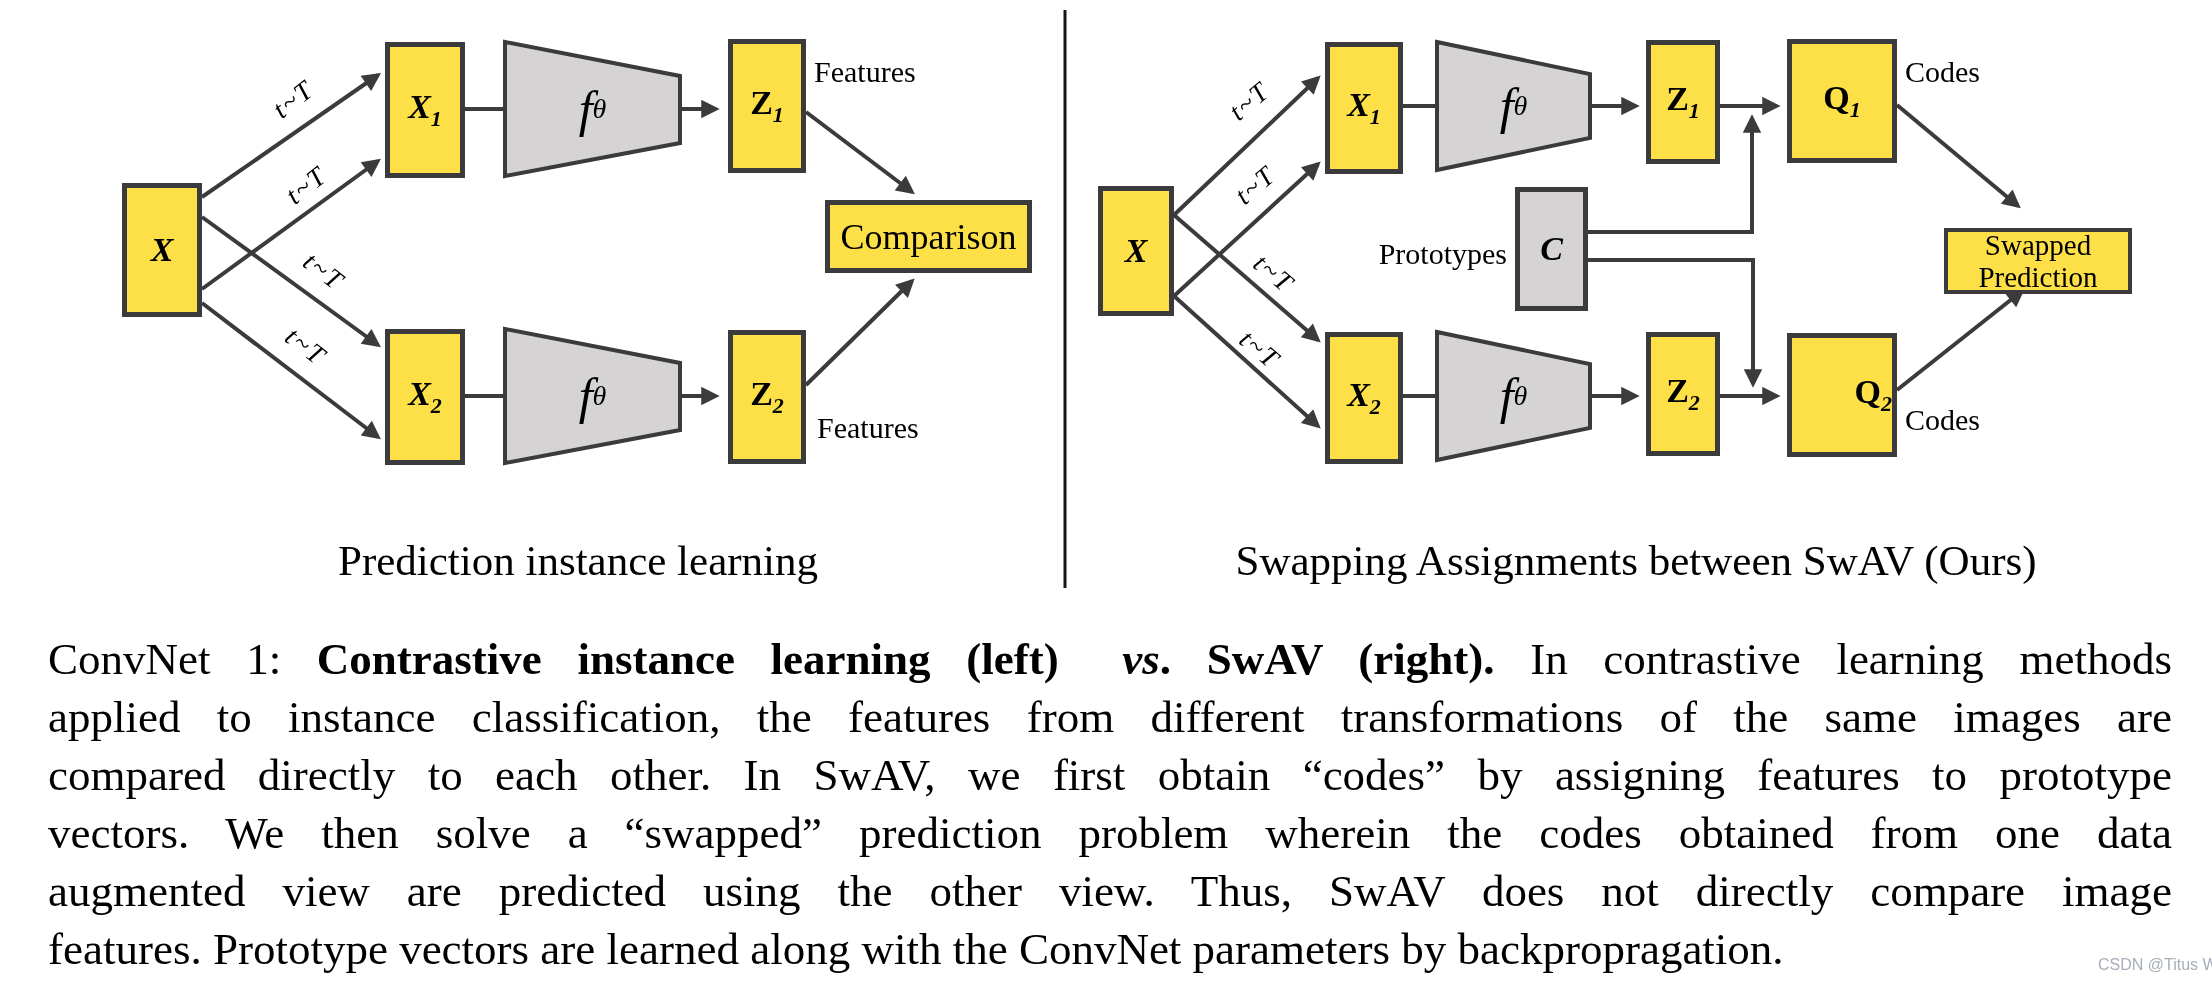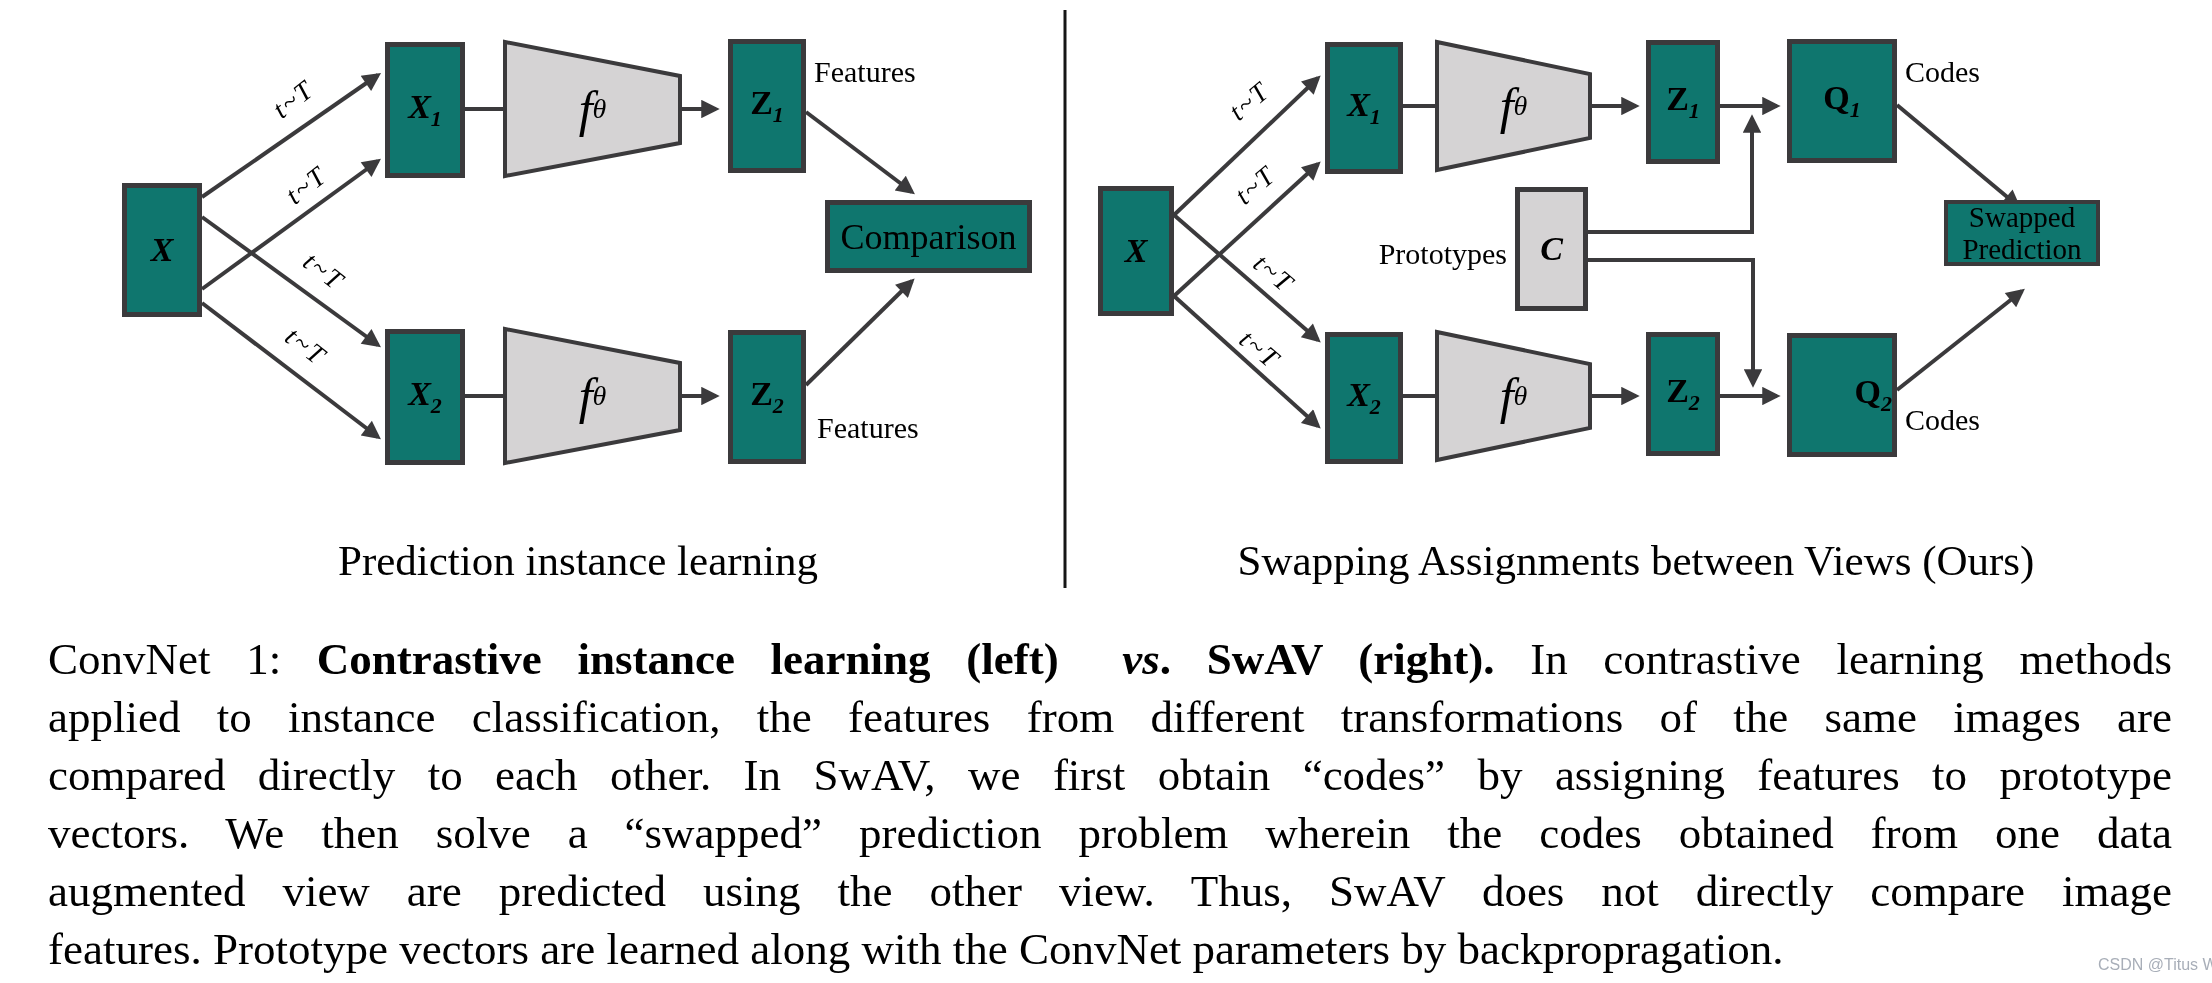--- a/index.html
+++ b/index.html
@@ -1,19 +1,19 @@
 <!DOCTYPE html>
 <html><head>
 <meta charset="utf-8">
 <style>
   html,body{margin:0;padding:0;background:#ffffff;width:2212px;height:983px;overflow:hidden;
     font-family:"Liberation Serif",serif;color:#000;}
   .stage{position:relative;width:2212px;height:983px;background:#fff;}
   .diagram-svg{position:absolute;left:0;top:0;}
-  .dbox{position:absolute;box-sizing:border-box;border:5px solid #3b3a3c;background:#0f766e;
+  .dbox{position:absolute;box-sizing:border-box;border:5px solid #3b3a3c;background:#fde047;
     display:flex;align-items:center;justify-content:center;}
   .dbox.gray{background:#d5d3d4;}
   .boxlabel{font-weight:bold;font-size:34px;font-style:italic;line-height:1;}
   .boxlabel.upright{font-style:normal;}
   .sub{font-size:22px;font-style:italic;font-weight:bold;vertical-align:-8px;letter-spacing:0;}
   .enc{position:absolute;display:flex;align-items:center;justify-content:center;}
   .enc .f{font-style:italic;font-size:50px;line-height:1;}
   .enc .theta{font-style:italic;font-size:28px;vertical-align:-10px;}
   .sidelabel{position:absolute;font-size:30px;line-height:36px;white-space:nowrap;}
   .tT{position:absolute;font-size:27px;font-style:italic;letter-spacing:2px;white-space:nowrap;
@@ -142,21 +142,21 @@
   </div>
   <div class="dbox" style="left:1787px;top:39px;width:110px;height:124px;">
     <span class="boxlabel upright"><span>Q</span><span class="sub">1</span></span>
   </div>
   <div class="dbox" style="left:1787px;top:333px;width:110px;height:124px;justify-content:flex-end;">
     <span class="boxlabel upright"><span>Q</span><span class="sub">2</span></span>
   </div>
   <div class="dbox gray" style="left:1515px;top:187px;width:73px;height:124px;">
     <span class="boxlabel">C</span>
   </div>
-  <div class="dbox swap-box" style="left:1944px;top:200px;width:156px;height:66px;border-width:4px;">
+  <div class="dbox swap-box" style="left:1944px;top:228px;width:188px;height:66px;border-width:4px;">
     <span>Swapped</span>
     <span>Prediction</span>
   </div>
 
   <div class="enc" style="left:1437px;top:42px;width:153px;height:128px;">
     <span class="f">f</span>
       <span class="theta">θ</span>
   </div>
   <div class="enc" style="left:1437px;top:332px;width:153px;height:128px;">
     <span class="f">f</span>
@@ -165,21 +165,21 @@
 
   <div class="sidelabel" style="left:1905px;top:54px;">Codes</div>
   <div class="sidelabel" style="left:1905px;top:402px;">Codes</div>
   <div class="sidelabel" style="left:1330px;top:236px;width:177px;text-align:right;">Prototypes</div>
 
   <div class="tT" style="left:1228px;top:86px;transform:rotate(-40deg);">t~T</div>
   <div class="tT" style="left:1234px;top:170px;transform:rotate(-40deg);">t~T</div>
   <div class="tT" style="left:1252px;top:258px;transform:rotate(40deg);">t~T</div>
   <div class="tT" style="left:1238px;top:334px;transform:rotate(40deg);">t~T</div>
 
-  <div class="subtitle" style="left:1636px;top:536px;">Swapping Assignments between Views (Ours)</div>
+  <div class="subtitle" style="left:1636px;top:536px;">Swapping Assignments between SwAV (Ours)</div>
 
   <div class="caption">
     <div class="cap-line"><span>ConvNet 1: </span><span class="cap-bold">Contrastive instance learning (left) </span><span class="cap-bolditalic">vs</span><span class="cap-bold">. SwAV (right).</span><span> In contrastive learning methods</span></div>
     <div class="cap-line">applied to instance classification, the features from different transformations of the same images are</div>
     <div class="cap-line">compared directly to each other. In SwAV, we first obtain “codes” by assigning features to prototype</div>
     <div class="cap-line">vectors. We then solve a “swapped” prediction problem wherein the codes obtained from one data</div>
     <div class="cap-line">augmented view are predicted using the other view. Thus, SwAV does not directly compare image</div>
     <div class="cap-line last">features. Prototype vectors are learned along with the ConvNet parameters by backpropragation.</div>
   </div>
 

